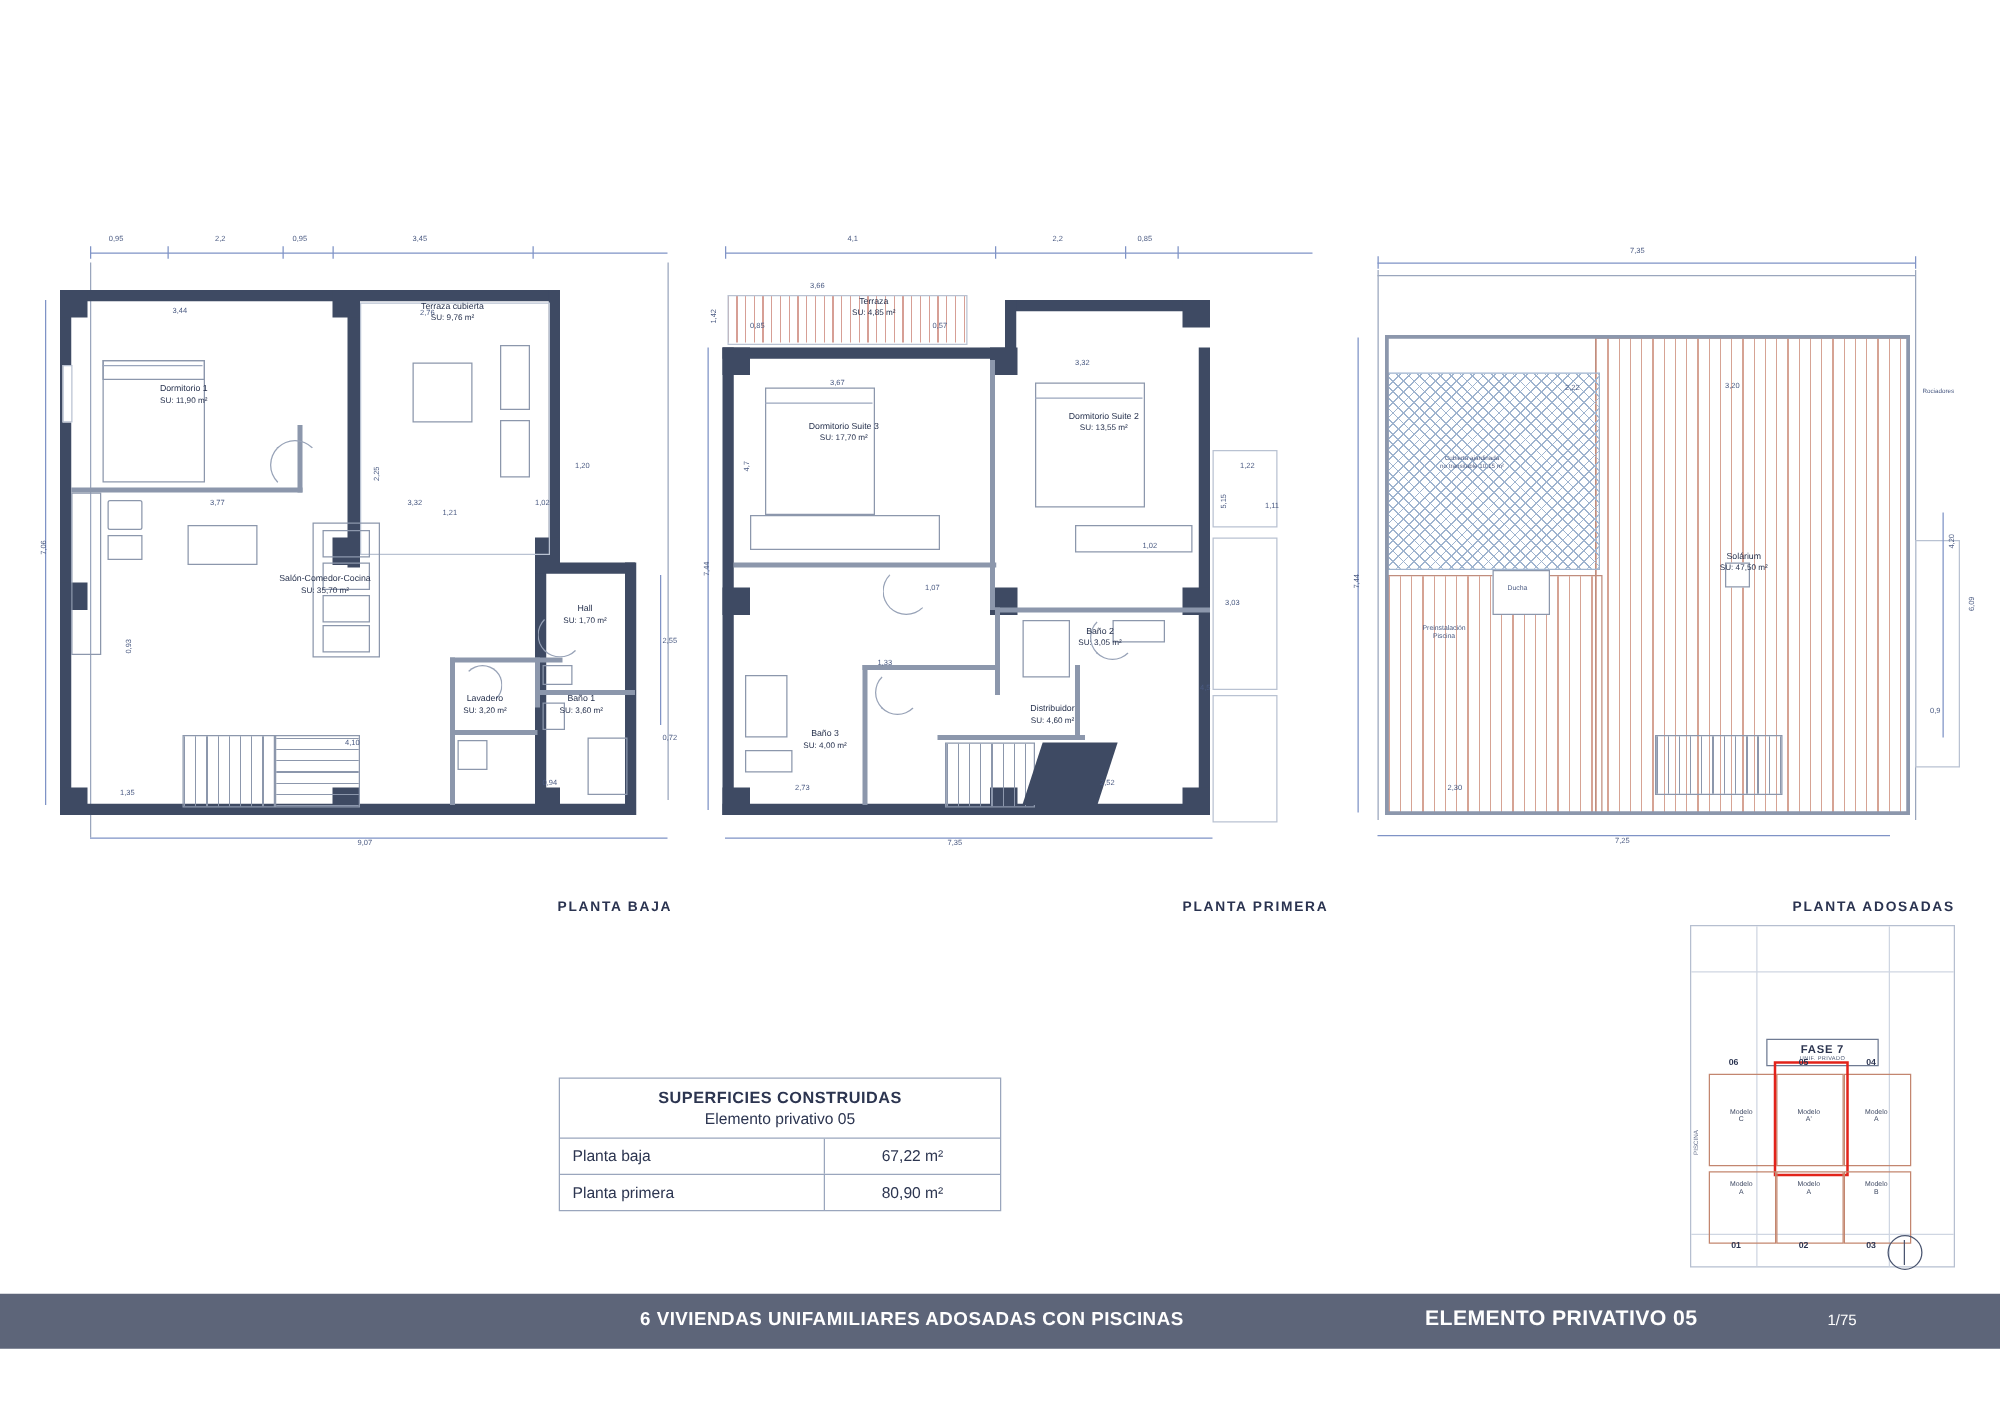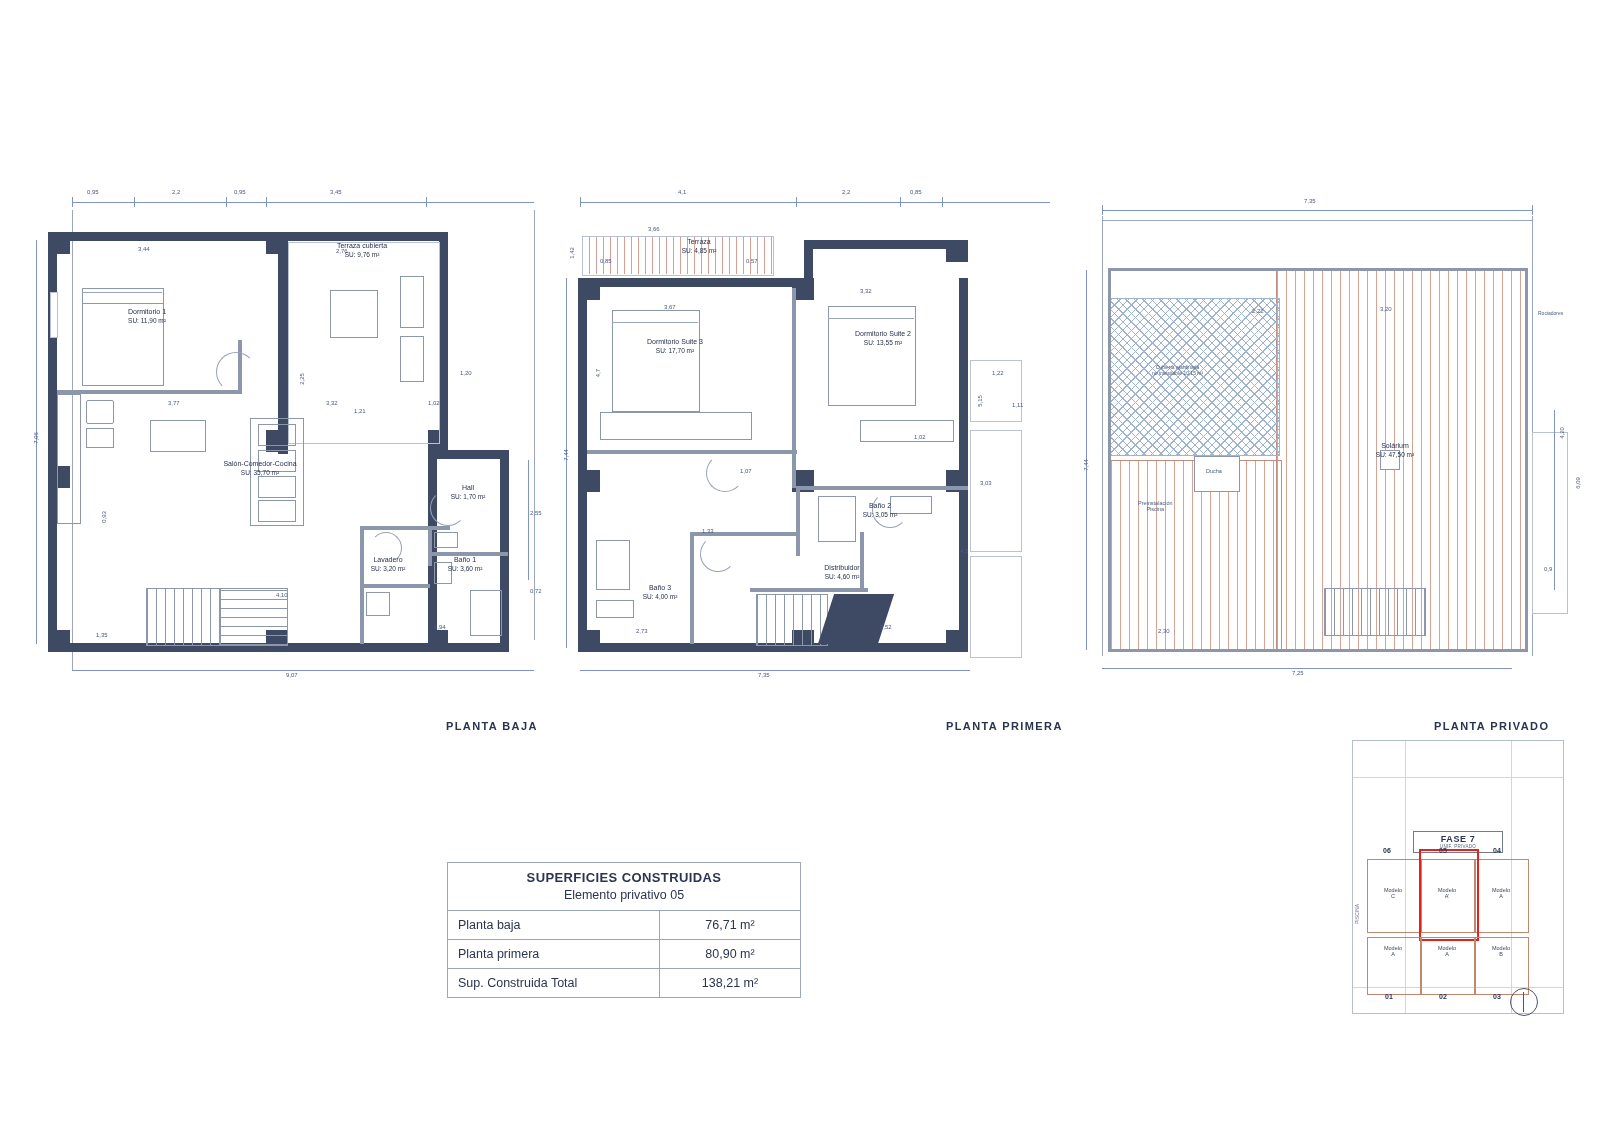--- a/index.html
+++ b/index.html
@@ -368,39 +368,35 @@
     <div class="dimtxt" style="left:492px;top:300px;transform:rotate(-90deg);">6,09</div>
     <div class="dimtxt" style="left:464px;top:386px;">0,9</div>
     <div class="dimv" style="left:6px;top:90px;height:380px;"></div>
     <div class="dimtxt" style="left:0px;top:282px;transform:rotate(-90deg);">7,44</div>
     <div class="dim" style="left:22px;top:488px;width:410px;"></div>
     <div class="dimtxt" style="left:212px;top:490px;">7,25</div>
     <div class="dimtxt" style="left:78px;top:448px;">2,30</div>
     <div class="dimtxt" style="left:300px;top:126px;">3,20</div>
     <div class="dimtxt" style="left:172px;top:128px;">2,22</div>
 
-    <div class="plantitle" style="left:354px;top:540px;">PLANTA PRIVADO</div>
+    <div class="plantitle" style="left:354px;top:540px;">PLANTA ADOSADAS</div>
   </div>
 
   <div id="surface-table">
     <div class="thead">
       <div class="t1">SUPERFICIES CONSTRUIDAS</div>
       <div class="t2">Elemento privativo 05</div>
     </div>
     <div class="trow">
       <div class="c1">Planta baja</div>
-      <div class="c2">76,71 m²</div>
+      <div class="c2">67,22 m²</div>
     </div>
     <div class="trow">
       <div class="c1">Planta primera</div>
       <div class="c2">80,90 m²</div>
-    </div>
-    <div class="trow">
-      <div class="c1">Sup. Construida Total</div>
-      <div class="c2">138,21 m²</div>
     </div>
   </div>
 
   <div id="key-plan">
     <div class="kp-line" style="left:52px;top:0;width:1px;height:272px;"></div>
     <div class="kp-line" style="left:158px;top:0;width:1px;height:272px;"></div>
     <div class="kp-line" style="left:0;top:36px;width:210px;height:1px;"></div>
     <div class="kp-line" style="left:0;top:246px;width:210px;height:1px;"></div>
 
     <div class="fase">
@@ -430,14 +426,19 @@
     <div class="mlabel" style="left:122px;top:204px;width:52px;">Modelo<br>B</div>
 
     <div class="ulabel" style="left:32px;top:252px;">01</div>
     <div class="ulabel" style="left:86px;top:252px;">02</div>
     <div class="ulabel" style="left:140px;top:252px;">03</div>
 
     <div class="vside" style="left:-6px;top:170px;transform:rotate(-90deg);">PISCINA</div>
   </div>
   <div id="north"></div>
 
+  <div id="footer">
+    <div class="ftitle">6 VIVIENDAS UNIFAMILIARES ADOSADAS CON PISCINAS</div>
+    <div class="felem">ELEMENTO PRIVATIVO 05</div>
+    <div class="fscale">1/75</div>
+  </div>
 
 </div>
 
 </body></html>

